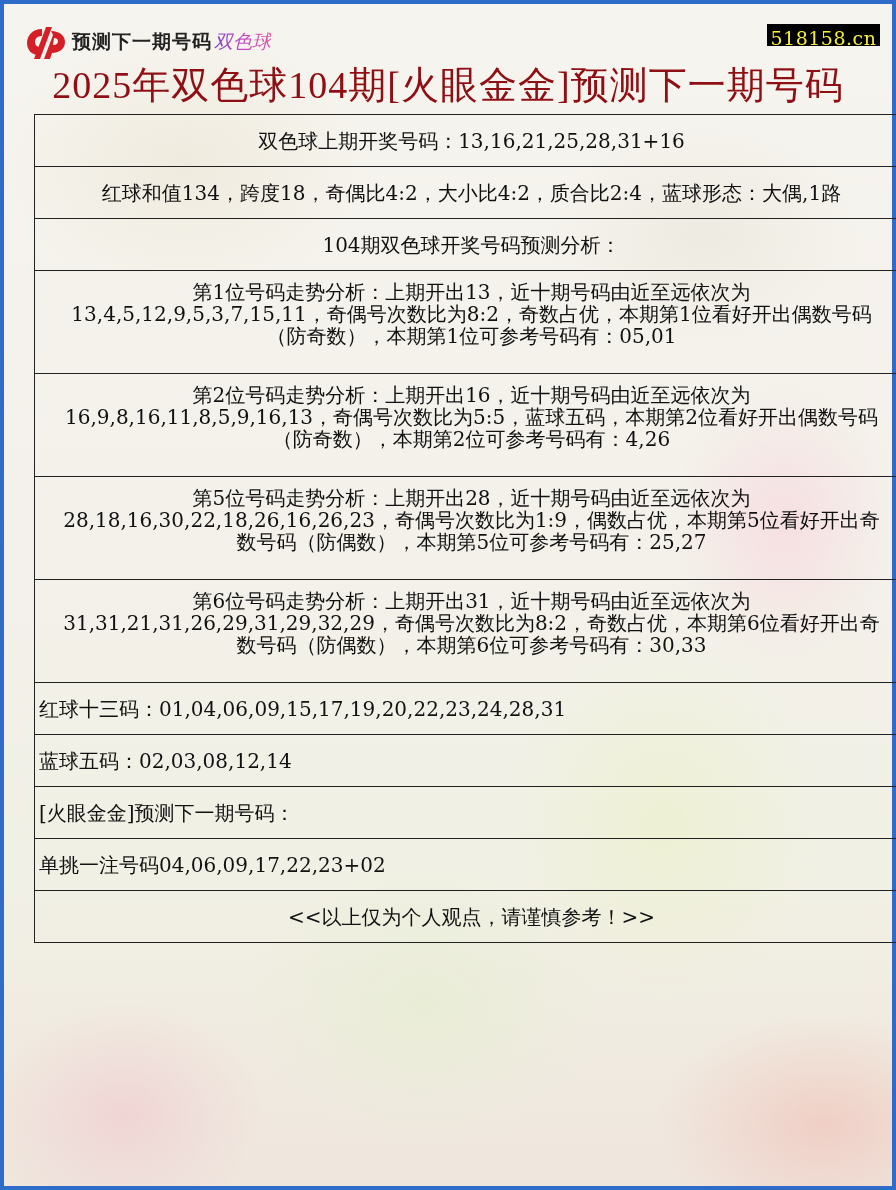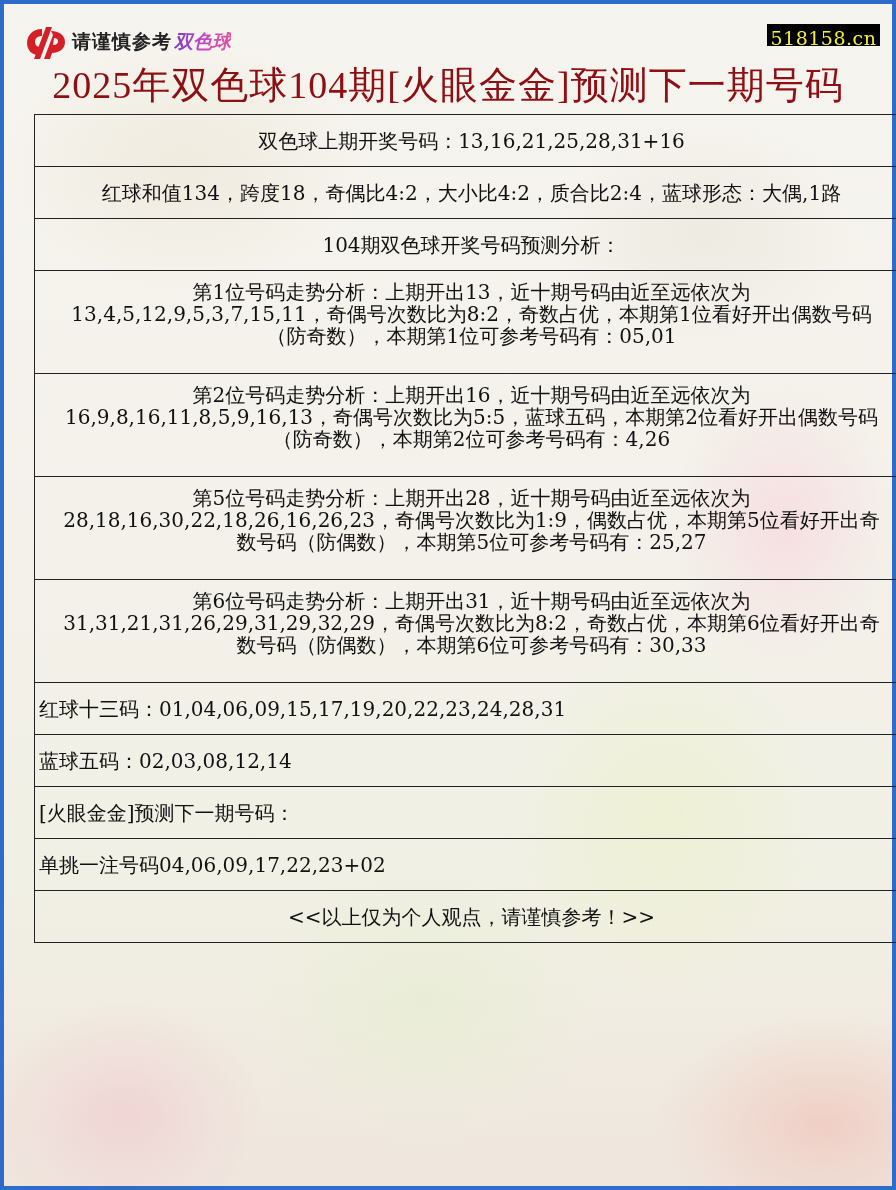--- a/index.html
+++ b/index.html
@@ -24,21 +24,21 @@
       position: absolute; left: 20px; top: 18px; height: 40px;
       display: flex; align-items: center;
     }
     .logo-mark { width: 44px; height: 38px; }
     .logo-text-cn {
       font-family: "DejaVu Sans", "Liberation Sans", sans-serif;
       font-weight: bold; font-size: 19px; color: #222; letter-spacing: 1px; margin-left: 4px;
     }
     .logo-text-ssq {
       font-family: "DejaVu Sans", "Liberation Sans", sans-serif;
-      font-weight: bold; font-style: italic; font-size: 19px; margin-left: 2px;
+      font-weight: normal; font-style: italic; font-size: 19px; margin-left: 2px;
       background: linear-gradient(90deg, #7a3ac8, #c24ac4, #e14fa0);
       -webkit-background-clip: text; background-clip: text; color: transparent;
     }
     .site-badge {
       position: absolute; left: 763px; top: 20px; width: 113px; height: 22px;
       background: #000; color: #f5ef3a;
       font-family: "DejaVu Serif", "Liberation Serif", serif;
       font-size: 19px; line-height: 28px; text-align: center; letter-spacing: 0.5px;
     }
     .page-title {
@@ -67,21 +67,21 @@
 <body>
 
 <div class="frame">
 
   <div class="logo">
     <svg class="logo-mark" viewBox="0 0 44 38">
       <path d="M18 6 C8 6 3 13 3 20 C3 27 8 32 14 32 L17 24 C13 24 11 22 11 19 C11 15 14 13 18 13 Z" fill="#d51f26"></path>
       <path d="M22 4 L28 4 L16 36 L10 36 Z" fill="#d51f26"></path>
       <path d="M27 8 C36 8 41 13 41 19 C41 26 35 30 28 30 L26 36 L20 36 L29 12 Z M29 22 C33 22 34 20 34 18 C34 16 32 15 30 15 Z" fill="#d51f26"></path>
     </svg>
-    <span class="logo-text-cn">请谨慎参考</span>
+    <span class="logo-text-cn">预测下一期号码</span>
     <span class="logo-text-ssq">双色球</span>
   </div>
 
   <div class="site-badge">518158.cn</div>
 
   <div class="page-title">2025年双色球104期[火眼金金]预测下一期号码</div>
 
   <table class="content">
     <tbody>
       <tr class="short">

